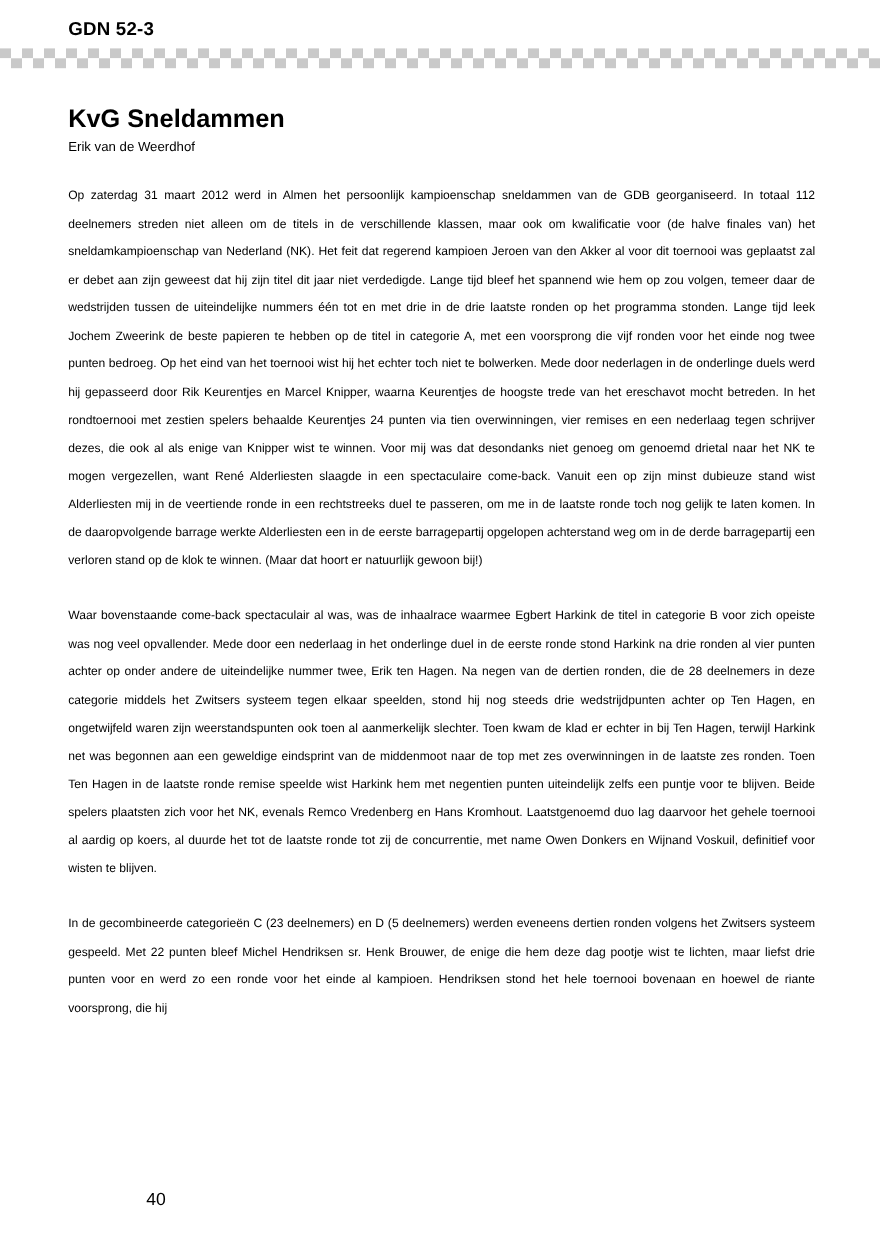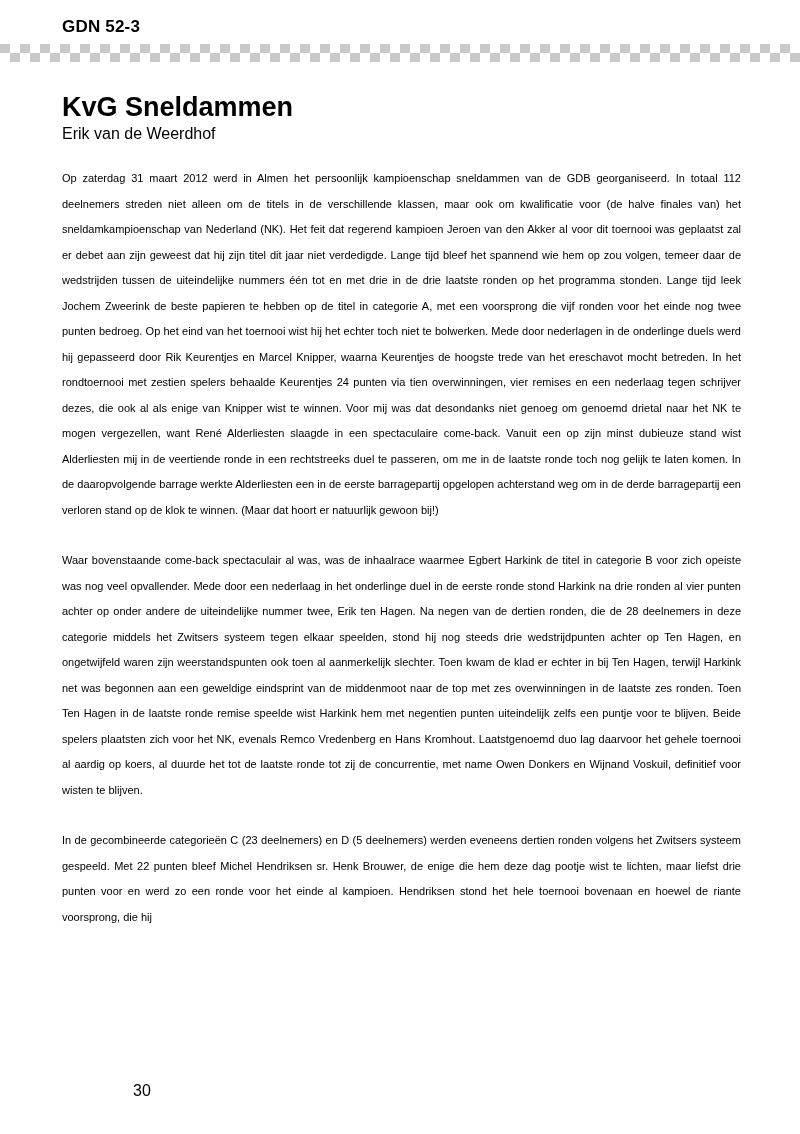--- a/index.html
+++ b/index.html
@@ -63,28 +63,28 @@
   }
 
   
   .article-head {
     position: absolute;
     left: 62px;
     top: 94px;
     width: 680px;
   }
   .article-title {
-    font-size: 27px;
+    font-size: 23px;
     font-weight: bold;
     line-height: 27px;
     margin: 0;
     letter-spacing: 0px;
   }
   .article-author {
-    font-size: 16px;
+    font-size: 12px;
     line-height: 21px;
     margin: 2px 0 0 0;
     font-weight: normal;
   }
 
   
   .body-col {
     position: absolute;
     left: 62px;
     top: 166px;
@@ -128,15 +128,15 @@
     <h1 class="article-title">KvG Sneldammen</h1>
     <p class="article-author">Erik van de Weerdhof</p>
   </div>
 
   <div class="body-col">
     <p class="para">Op zaterdag 31 maart 2012 werd in Almen het persoonlijk kampioenschap sneldammen van de GDB georganiseerd. In totaal 112 deelnemers streden niet alleen om de titels in de verschillende klassen, maar ook om kwalificatie voor (de halve finales van) het sneldamkampioenschap van Nederland (NK). Het feit dat regerend kampioen Jeroen van den Akker al voor dit toernooi was geplaatst zal er debet aan zijn geweest dat hij zijn titel dit jaar niet verdedigde. Lange tijd bleef het spannend wie hem op zou volgen, temeer daar de wedstrijden tussen de uiteindelijke nummers één tot en met drie in de drie laatste ronden op het programma stonden. Lange tijd leek Jochem Zweerink de beste papieren te hebben op de titel in categorie A, met een voorsprong die vijf ronden voor het einde nog twee punten bedroeg. Op het eind van het toernooi wist hij het echter toch niet te bolwerken. Mede door nederlagen in de onderlinge duels werd hij gepasseerd door Rik Keurentjes en Marcel Knipper, waarna Keurentjes de hoogste trede van het ereschavot mocht betreden. In het rondtoernooi met zestien spelers behaalde Keurentjes 24 punten via tien overwinningen, vier remises en een nederlaag tegen schrijver dezes, die ook al als enige van Knipper wist te winnen. Voor mij was dat desondanks niet genoeg om genoemd drietal naar het NK te mogen vergezellen, want René Alderliesten slaagde in een spectaculaire come-back. Vanuit een op zijn minst dubieuze stand wist Alderliesten mij in de veertiende ronde in een rechtstreeks duel te passeren, om me in de laatste ronde toch nog gelijk te laten komen. In de daaropvolgende barrage werkte Alderliesten een in de eerste barragepartij opgelopen achterstand weg om in de derde barragepartij een verloren stand op de klok te winnen. (Maar dat hoort er natuurlijk gewoon bij!)</p>
     <p class="para">Waar bovenstaande come-back spectaculair al was, was de inhaalrace waarmee Egbert Harkink de titel in categorie B voor zich opeiste was nog veel opvallender. Mede door een nederlaag in het onderlinge duel in de eerste ronde stond Harkink na drie ronden al vier punten achter op onder andere de uiteindelijke nummer twee, Erik ten Hagen. Na negen van de dertien ronden, die de 28 deelnemers in deze categorie middels het Zwitsers systeem tegen elkaar speelden, stond hij nog steeds drie wedstrijdpunten achter op Ten Hagen, en ongetwijfeld waren zijn weerstandspunten ook toen al aanmerkelijk slechter. Toen kwam de klad er echter in bij Ten Hagen, terwijl Harkink net was begonnen aan een geweldige eindsprint van de middenmoot naar de top met zes overwinningen in de laatste zes ronden. Toen Ten Hagen in de laatste ronde remise speelde wist Harkink hem met negentien punten uiteindelijk zelfs een puntje voor te blijven. Beide spelers plaatsten zich voor het NK, evenals Remco Vredenberg en Hans Kromhout. Laatstgenoemd duo lag daarvoor het gehele toernooi al aardig op koers, al duurde het tot de laatste ronde tot zij de concurrentie, met name Owen Donkers en Wijnand Voskuil, definitief voor wisten te blijven.</p>
     <p class="para">In de gecombineerde categorieën C (23 deelnemers) en D (5 deelnemers) werden eveneens dertien ronden volgens het Zwitsers systeem gespeeld. Met 22 punten bleef Michel Hendriksen sr. Henk Brouwer, de enige die hem deze dag pootje wist te lichten, maar liefst drie punten voor en werd zo een ronde voor het einde al kampioen. Hendriksen stond het hele toernooi bovenaan en hoewel de riante voorsprong, die hij</p>
   </div>
 
-  <div class="folio">30</div>
+  <div class="folio">40</div>
 
 </div>
 
 </body></html>

